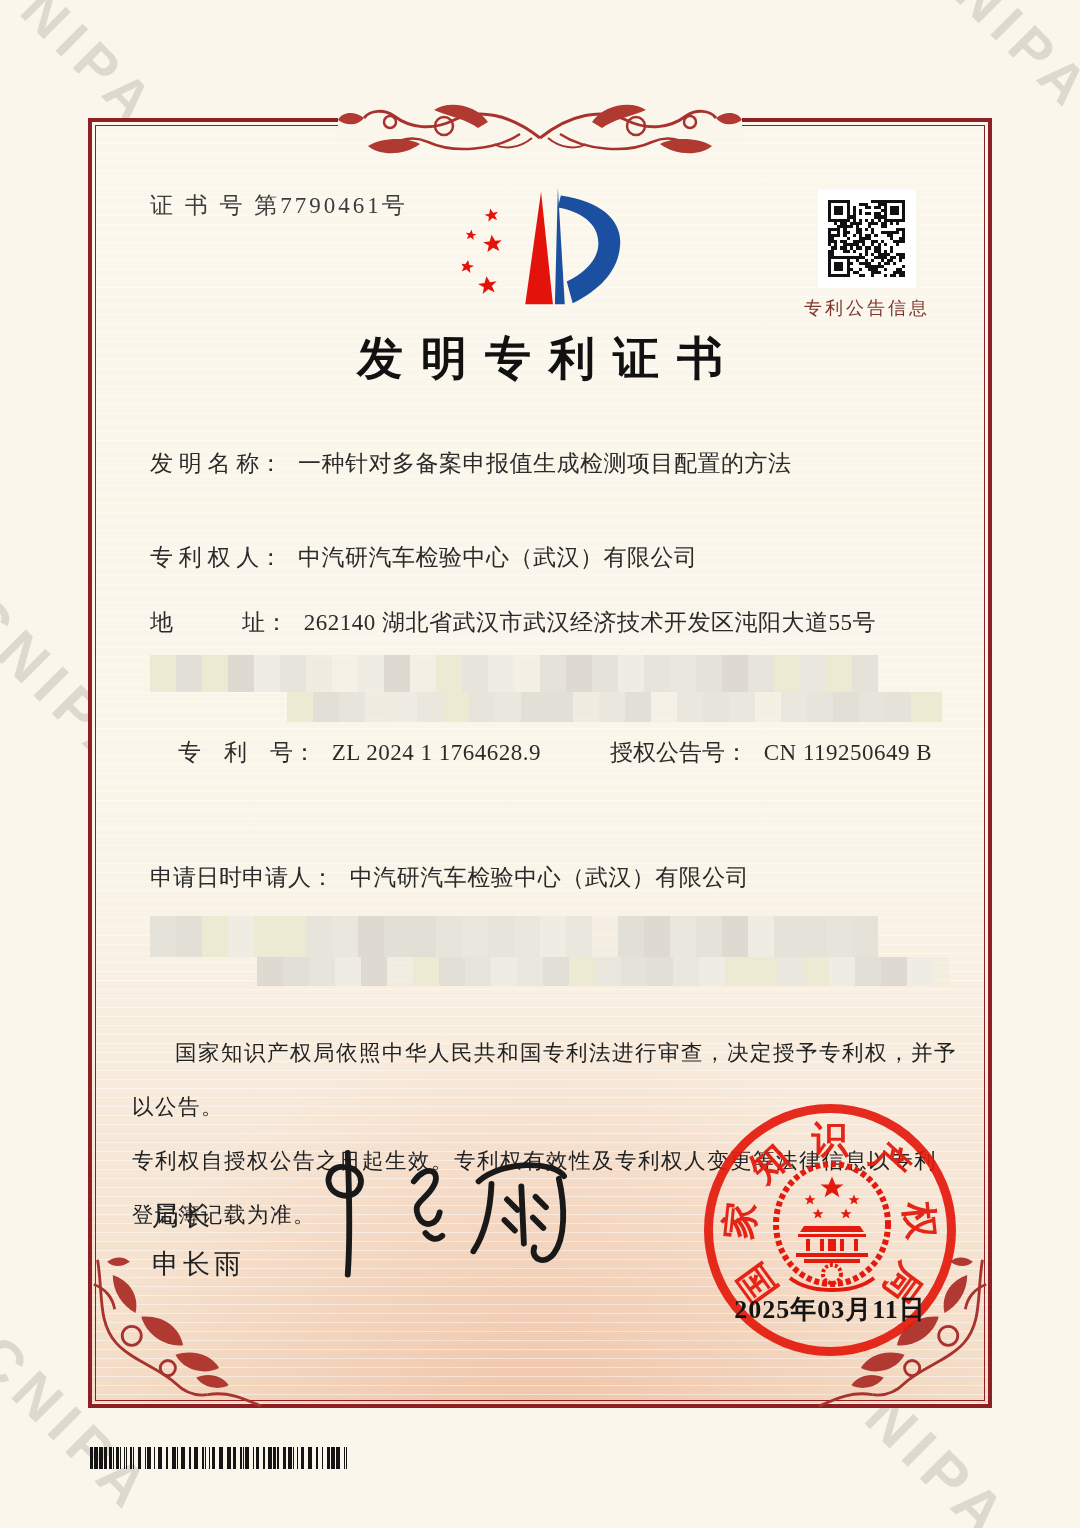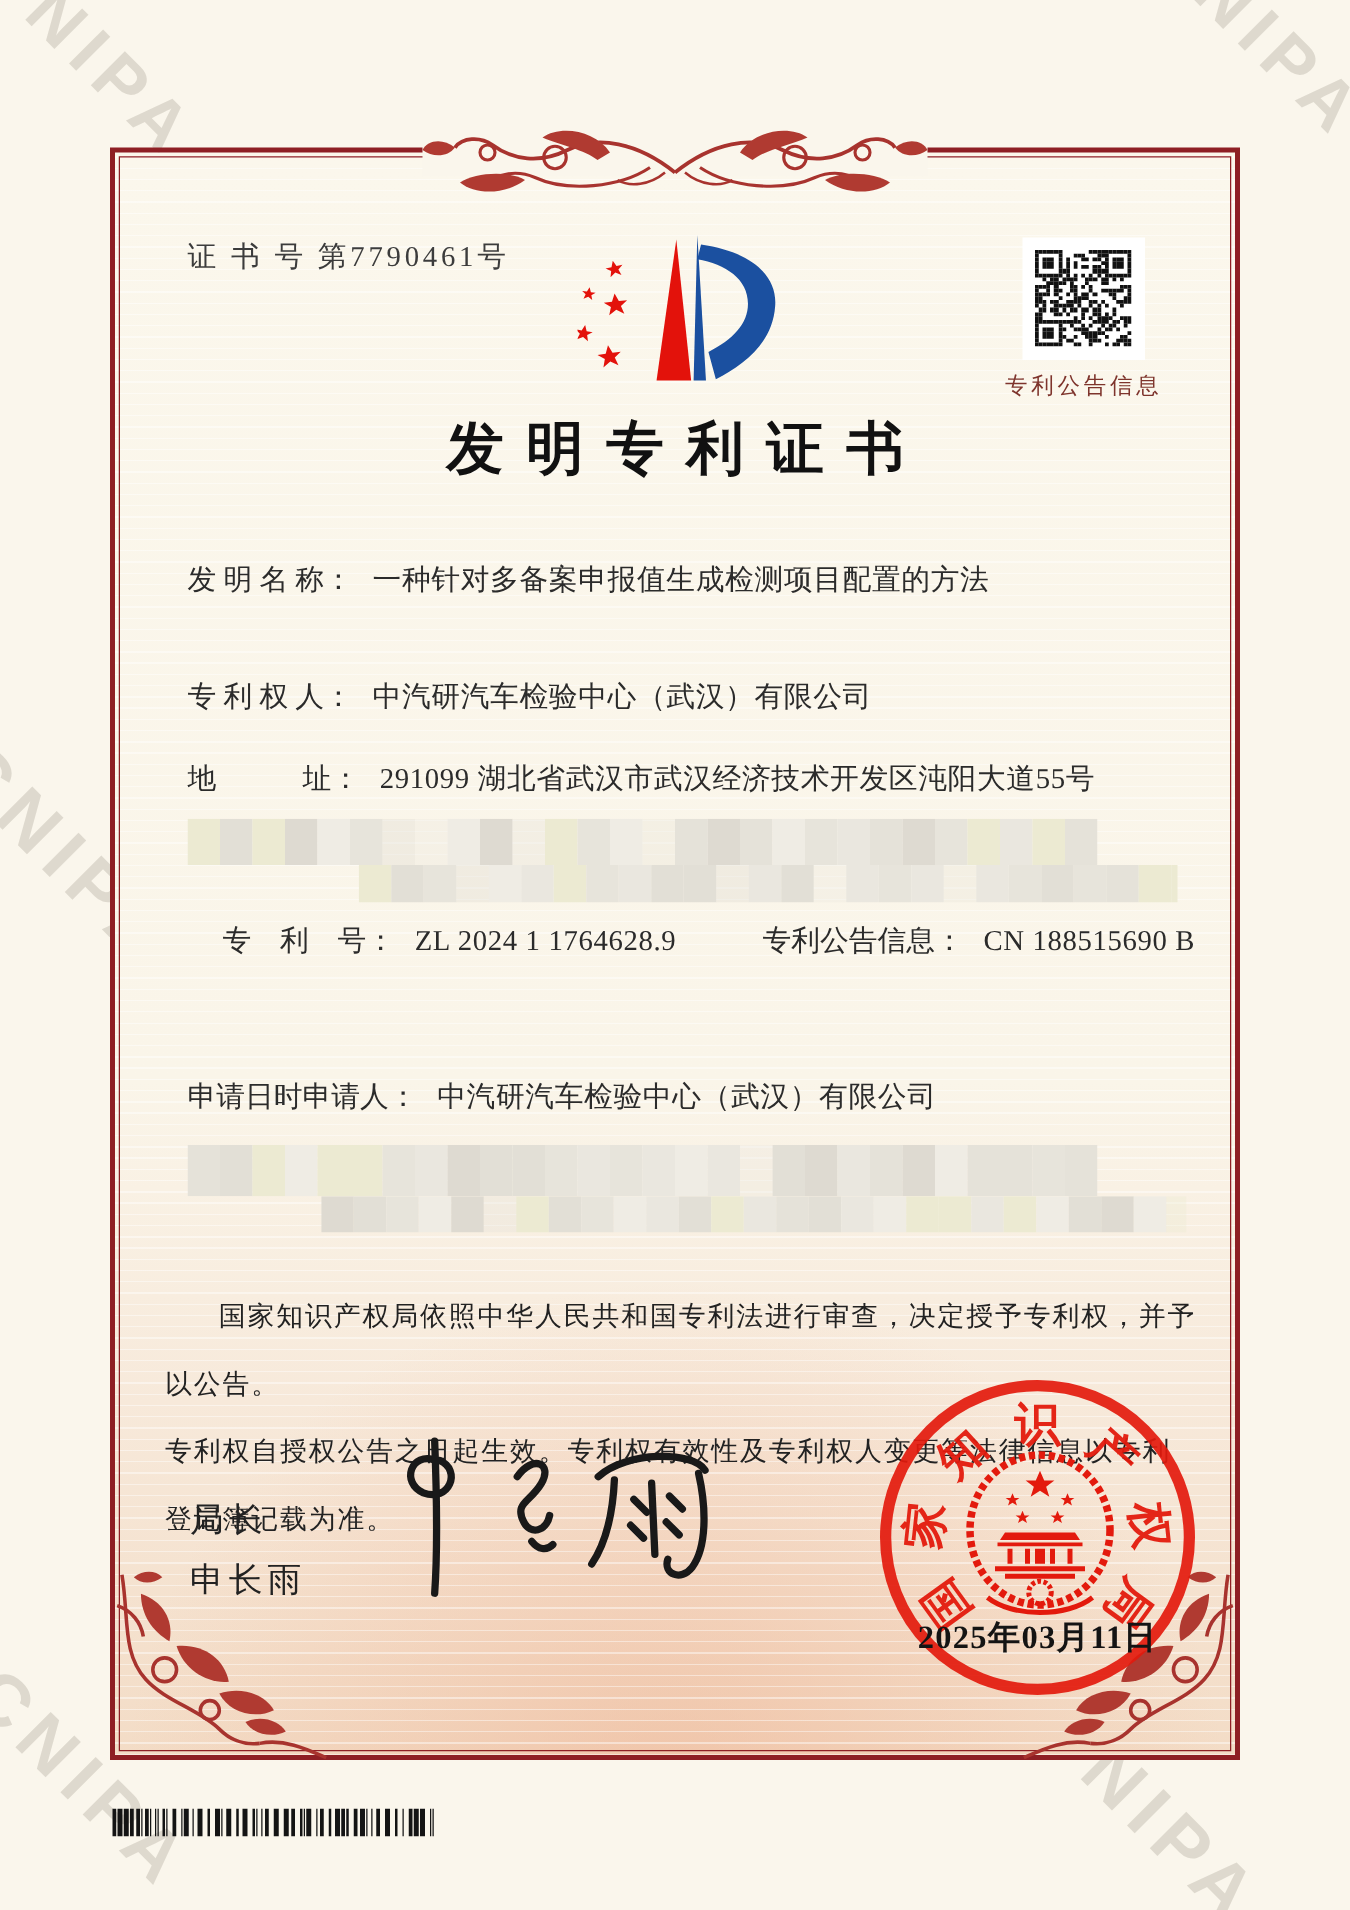--- a/index.html
+++ b/index.html
@@ -795,30 +795,30 @@
   <div class="row" style="left:150px;top:542px;">
     <span class="lbl">专 利 权 人：</span>
     <span class="val">中汽研汽车检验中心（武汉）有限公司</span>
   </div>
   <div class="row" style="left:150px;top:448px;">
     <span class="lbl">发 明 名 称：</span>
     <span class="val">一种针对多备案申报值生成检测项目配置的方法</span>
   </div>
   <div class="row" style="left:150px;top:607px;">
     <span class="lbl">地　　　址：</span>
-    <span class="val">291099 湖北省武汉市武汉经济技术开发区沌阳大道55号</span>
+    <span class="val">262140 湖北省武汉市武汉经济技术开发区沌阳大道55号</span>
   </div>
 
   <div class="row" style="left:150px;top:737px;margin-left:28px;">
     <span class="lbl">专　利　号：</span>
     <span class="val">ZL 2024 1 1764628.9</span>
   </div>
   <div class="row" style="left:610px;top:737px;">
-    <span class="lbl">专利公告信息：</span>
-    <span class="val">CN 188515690 B</span>
+    <span class="lbl">授权公告号：</span>
+    <span class="val">CN 119250649 B</span>
   </div>
 
 
   <div class="row" style="left:150px;top:862px;">
     <span class="lbl">申请日时申请人：</span>
     <span class="val">中汽研汽车检验中心（武汉）有限公司</span>
   </div>
 
   <div class="statement">
     <div class="ln1">国家知识产权局依照中华人民共和国专利法进行审查，决定授予专利权，并予以公告。</div>

